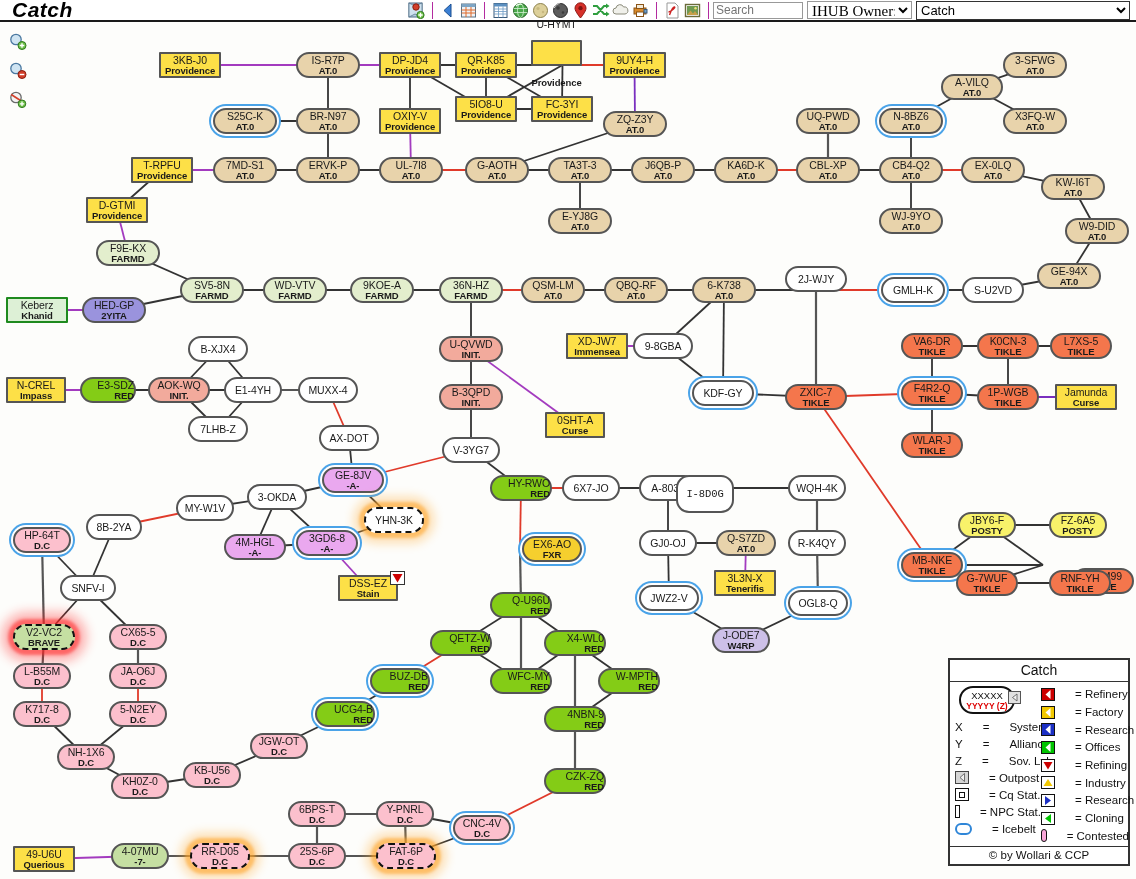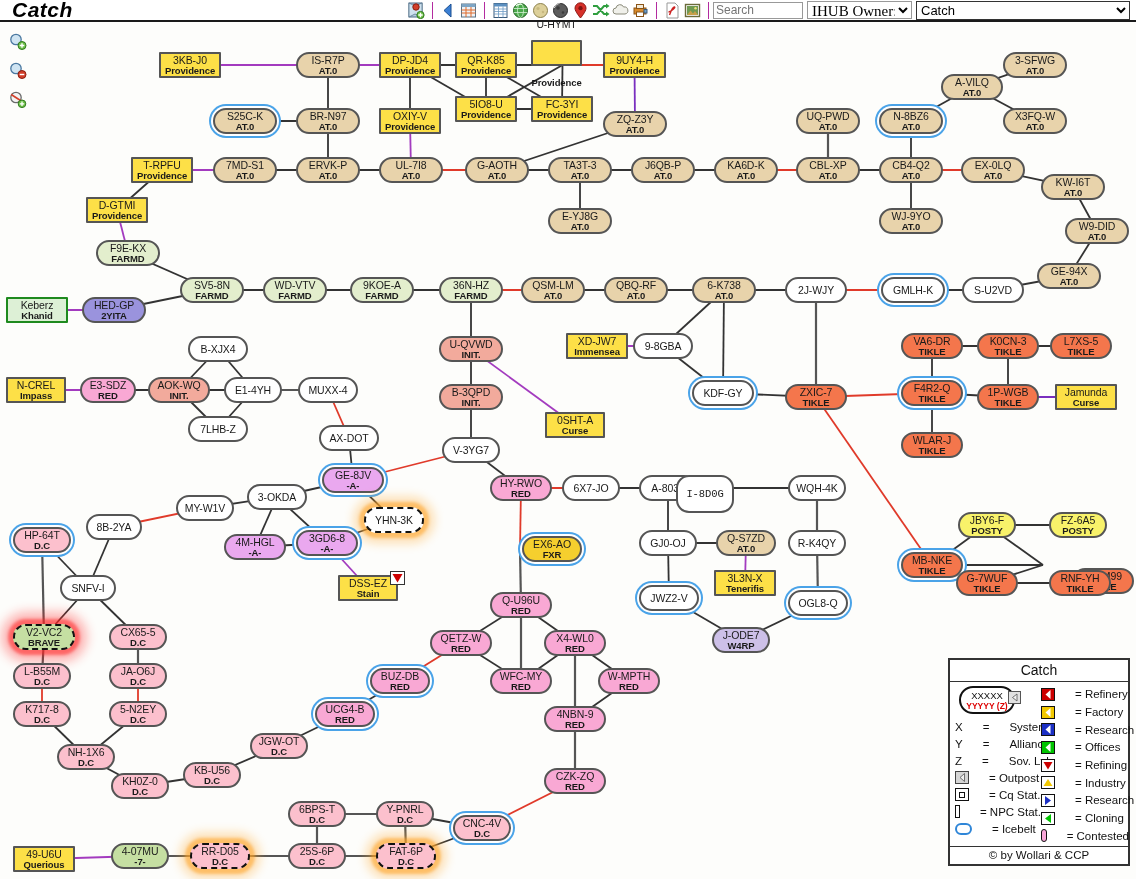--- a/index.html
+++ b/index.html
@@ -95,21 +95,21 @@
     white-space: nowrap; letter-spacing: -0.1px; margin-top: 1px;
   }
   
   .rounded { border-radius: 13px; }
   .rect { border-radius: 1px; }
 
   
   .f-at   { background: #e8d3ab; }
   .f-prov { background: #fde047; }
   .f-farm { background: #e3eecd; }
-  .f-red  { background: #f9a8d4; }
+  .f-red  { background: #84cc16; align-items: flex-end; }
   .f-init { background: #f2aa9c; }
   .f-tikle{ background: #f4764c; }
   .f-posty{ background: #f8f26a; }
   .f-dc   { background: #fcc0cd; }
   .f-a    { background: #eaa8ef; }
   .f-white{ background: #ffffff; }
   .f-fxr  { background: #f5cf2e; }
   .f-brave{ background: #c5dfa2; }
   .f-2yita{ background: #9a93dd; }
   .f-w4rp { background: #cdc0e8; }
@@ -631,21 +631,21 @@
           <span class="al">AT.0</span>
         </div>
         <div class="node rounded f-at" style="left: 604px; top: 255px; width: 64px; height: 26px;">
           <span class="nm">QBQ-RF</span>
           <span class="al">AT.0</span>
         </div>
         <div class="node rounded f-at" style="left: 692px; top: 255px; width: 64px; height: 26px;">
           <span class="nm">6-K738</span>
           <span class="al">AT.0</span>
         </div>
-        <div class="node rounded f-white" style="left: 785px; top: 255px; width: 62px; height: 26px;">
+        <div class="node rounded f-white" style="left: 785px; top: 244px; width: 62px; height: 26px;">
           <span class="nm">2J-WJY</span>
         </div>
         <div class="node rounded f-white ice" style="left: 881px; top: 255px; width: 64px; height: 26px;">
           <span class="nm">GMLH-K</span>
         </div>
         <div class="node rounded f-white" style="left: 962px; top: 255px; width: 62px; height: 26px;">
           <span class="nm">S-U2VD</span>
         </div>
         <div class="node rect f-khanid" style="left: 6px; top: 275px; width: 62px; height: 26px;">
           <span class="nm">Keberz</span>

